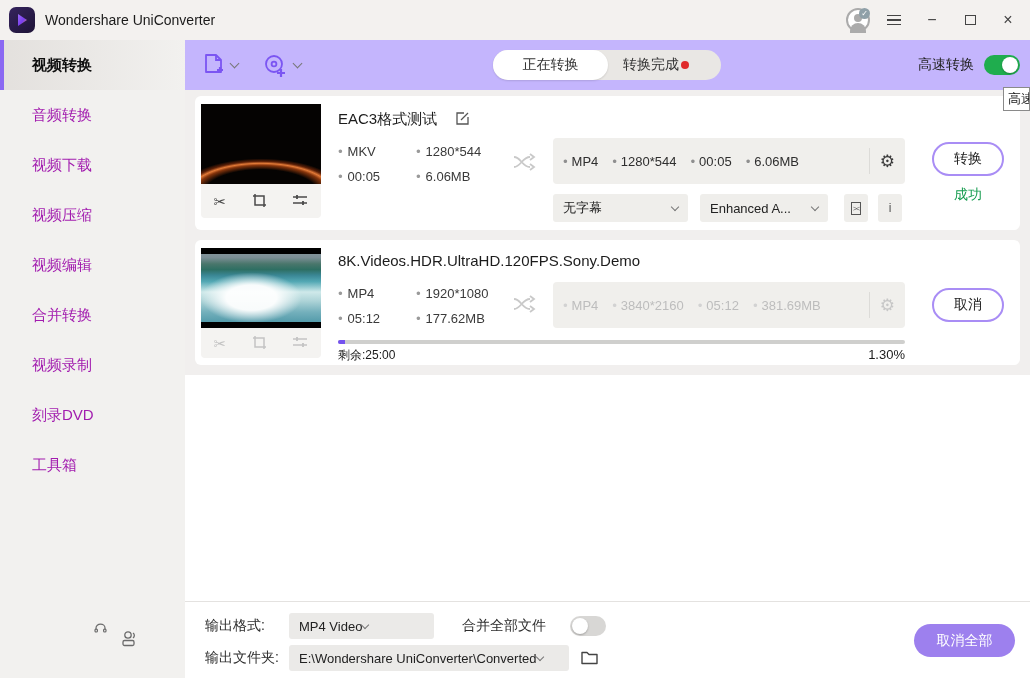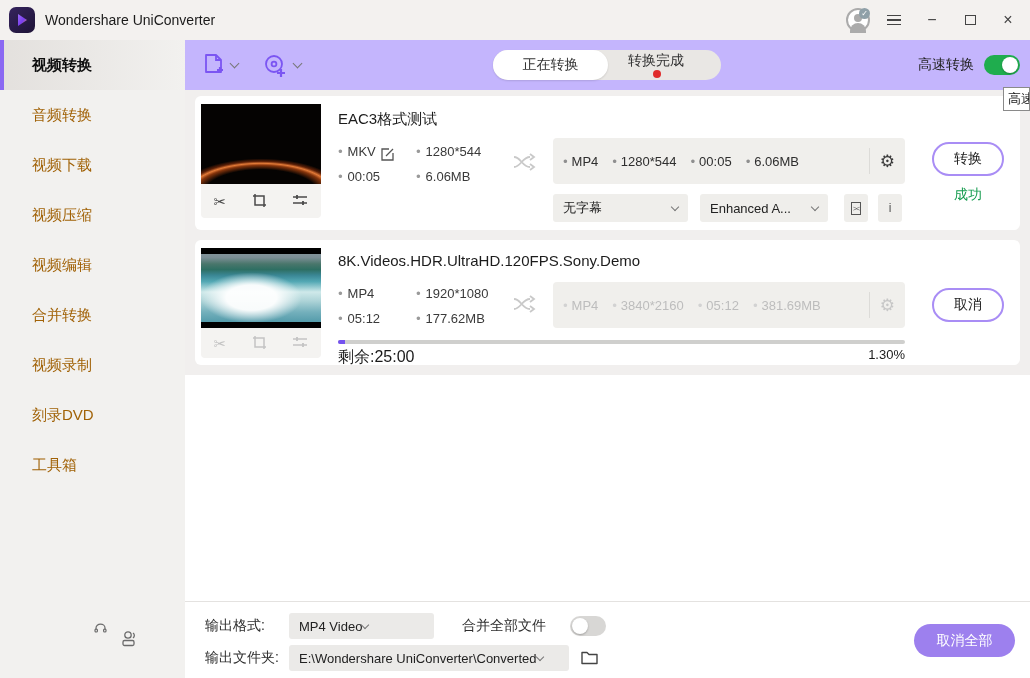--- a/index.html
+++ b/index.html
@@ -15,40 +15,40 @@
   .avatar .head { position:absolute; left:6px; top:4px; width:8px; height:8px; border-radius:50%; background:#ababab; }
   .avatar .body { position:absolute; left:2px; top:13px; width:16px; height:10px; border-radius:8px 8px 0 0; background:#ababab; }
   .avatar .badge { position:absolute; right:-2px; top:-2px; width:11px; height:11px; border-radius:50%; background:#8fa0a8; color:#fff; font-size:8px; line-height:11px; text-align:center; }
   .winbtn { width:28px; height:28px; display:flex; align-items:center; justify-content:center; color:#444; font-size:16px; }
   .maximize-box { width:11px; height:10px; border:1.5px solid #444; }
   .hamburger { display:flex; flex-direction:column; gap:3px; }
   .hamburger i { display:block; width:14px; height:1.6px; background:#444; }
 
   
   .sidebar { position:absolute; left:0; top:40px; width:185px; height:638px; background:#f2f1ef; }
-  .side-item { height:50px; display:flex; align-items:center; padding-left:32px; font-size:15px; color:#a16207; position:relative; cursor:default; }
+  .side-item { height:50px; display:flex; align-items:center; padding-left:32px; font-size:15px; color:#a21caf; position:relative; cursor:default; }
   .side-item.active { font-weight:bold; color:#0f0f0f; background:linear-gradient(to right,#e3e0dd,#f2f1ef); }
   .side-item.active::before { content:""; position:absolute; left:0; top:0; width:4px; height:100%; background:#8a68f2; }
   .side-footer { position:absolute; left:0; bottom:14px; width:185px; height:46px; }
   .side-footer .sf1 { position:absolute; left:94px; top:2px; }
   .side-footer .sf2 { position:absolute; left:120px; top:12px; }
 
   
   .content { position:absolute; left:185px; top:40px; width:845px; height:638px; background:#fff; }
 
   
   .toolbar { position:relative; width:845px; height:50px; background:#c4b5fd;text-align:center; }
   .tool-group { position:absolute; top:0; height:50px; display:flex; align-items:center; }
   .tg-add { left:18px; gap:6px; }
   .tg-disc { left:78px; gap:6px; }
   .caret { width:7px; height:7px; border-right:1.6px solid #777; border-bottom:1.6px solid #777; transform:rotate(45deg); margin-top:-4px; display:inline-block; }
   .segment { position:absolute; left:308px; top:10px; width:228px; height:30px; background:#e9e7e4; border-radius:16px; display:flex; align-items:center; }
   .seg-btn { height:30px; display:flex; align-items:center; justify-content:center; font-size:14px; color:#333; }
   .seg-on { width:115px; background:#fff; border-radius:16px; box-shadow:0 1px 2px rgba(0,0,0,.12); }
-  .seg-off { width:96px;flex-direction:column; }
+  .seg-off { width:96px; }
   .red-dot { width:8px; height:8px; border-radius:50%; background:#e02b2b; margin-left:2px; }
   .hs-wrap { position:absolute; right:10px; top:0; height:50px; display:flex; align-items:center; gap:10px; }
   .hs-label { font-size:14px; color:#222; }
   .toggle { width:36px; height:20px; border-radius:10px; position:relative; }
   .toggle .knob { position:absolute; top:2px; width:16px; height:16px; border-radius:50%; background:#fff; box-shadow:0 1px 2px rgba(0,0,0,.25); }
   .toggle.on { background:#1fad4e; } .toggle.on .knob { right:2px; }
   .toggle.off { background:#d8d7d5; } .toggle.off .knob { left:2px; }
 
   .tooltip { position:absolute; left:1003px; top:87px; width:27px; height:24px; background:#fff; border:1px solid #8a8a8a; font-size:13px; color:#222; line-height:22px; padding-left:4px; overflow:hidden; white-space:nowrap; z-index:50; }
 
@@ -60,21 +60,21 @@
   .thumb1 { background: radial-gradient(95% 60% at 50% 112%, rgba(0,0,0,0) 50%, rgba(140,55,12,.95) 59%, rgba(238,128,58,.95) 63%, rgba(110,38,8,.85) 67%, rgba(0,0,0,0) 73%), #050302; }
   .thumb2 { background:
       linear-gradient(#000 0 7%, rgba(0,0,0,0) 7% 93%, #000 93% 100%),
       radial-gradient(60% 45% at 42% 62%, rgba(255,255,255,.95) 0 35%, rgba(255,255,255,0) 70%),
       linear-gradient(180deg,#8d9aa0 0%,#7b8e95 12%,#49766b 20%,#2e6f63 27%,#3a8694 34%,#53a8b4 42%,#cfe9ea 55%,#aed4d8 66%,#74b0bc 80%,#418fa0 100%); }
   .thumb-strip { position:absolute; left:6px; width:120px; background:#f4f3f1; border-radius:0 0 4px 4px; display:flex; align-items:center; justify-content:space-around; }
   .card1 .thumb-strip { top:88px; height:34px; }
   .card2 .thumb-strip { top:88px; height:30px; }
   .tool-ico { font-size:15px; color:#4a4a4a; line-height:1; }
   .card2 .tool-ico, .card2 .tool-ico svg { color:#c3c3c3; stroke:#c3c3c3 !important; }
-  .task-title { position:absolute; left:143px; font-size:15px; color:#1c1c1c; display:flex; align-items:center; gap:18px;flex-direction:column; }
+  .task-title { position:absolute; left:143px; font-size:15px; color:#1c1c1c; display:flex; align-items:center; gap:18px; }
   .card1 .task-title { top:14px; } .card2 .task-title { top:12px; }
   .meta { position:absolute; left:143px; width:180px; display:grid; grid-template-columns:78px 100px; grid-row-gap:10px; font-size:13px; color:#3a3a3a; }
   .card1 .meta { top:48px; } .card2 .meta { top:46px; }
   .meta .b { color:#9a9a9a; margin-right:5px; }
   .shuffle { position:absolute; left:318px; }
   .card1 .shuffle { top:56px; } .card2 .shuffle { top:54px; }
   .outbox { position:absolute; left:358px; top:42px; width:352px; height:46px; background:#f0efec; border-radius:4px; display:flex; align-items:center; font-size:13px; color:#2e2e2e; padding:0 10px; }
   .outbox .b { color:#8f8f8f; margin-right:4px; }
   .outbox .seg { margin-right:14px; white-space:nowrap; }
   .outbox .divider { width:1px; height:26px; background:#dcdbd8; margin:0 10px 0 auto; }
@@ -84,21 +84,21 @@
   .dropdown { height:28px; background:#efeeeb; border-radius:3px; display:flex; align-items:center; font-size:13px; color:#222; padding:0 10px; justify-content:space-between; }
   .dd-sub { width:135px; margin-right:12px; } .dd-audio { width:128px; margin-right:16px; }
   .dd-caret { width:6px; height:6px; border-right:1.4px solid #777; border-bottom:1.4px solid #777; transform:rotate(45deg); margin-top:-3px; }
   .sq-btn { width:24px; height:28px; background:#efeeeb; border-radius:3px; display:flex; align-items:center; justify-content:center; margin-right:10px; color:#555; font-size:12px; }
   .cmp { border:1.4px solid #555; font-size:7px; padding:2px 1px; line-height:1; letter-spacing:-1px; color:#555; }
   .pill-btn { position:absolute; left:737px; width:72px; height:34px; border:2px solid #a98df5; border-radius:17px; background:#fff; display:flex; align-items:center; justify-content:center; font-size:14px; color:#222; cursor:pointer; }
   .card1 .pill-btn { top:46px; } .card2 .pill-btn { top:48px; }
   .status-ok { position:absolute; left:737px; top:90px; width:72px; text-align:center; font-size:14px; color:#169c4f; }
   .pbar { position:absolute; left:143px; top:100px; width:567px; height:4px; background:#cfcfcd; border-radius:2px; overflow:hidden; }
   .pfill { height:4px; background:#7452ef; }
-  .remaining { position:absolute; left:143px; top:107px; font-size:16px; color:#1a1a1a; }
+  .remaining { position:absolute; left:143px; top:107px; font-size:12px; color:#1a1a1a; }
   .percent { position:absolute; left:640px; top:107px; width:70px; text-align:right; font-size:13px; color:#1a1a1a; }
 
   
   .bottombar { position:absolute; left:0; bottom:0; width:845px; height:77px; background:#fff; border-top:1px solid #e4e2e0; }
   .bb-row { position:absolute; left:20px; display:flex; align-items:center; font-size:14px; color:#2e2e2e; }
   .bb-r1 { top:11px; } .bb-r2 { top:43px; }
   .bb-label { width:80px; }
   .bb-select { height:26px; background:#ebeae8; border-radius:3px; display:flex; align-items:center; justify-content:flex-start; font-size:13px; color:#222; padding:0 10px; margin-left:4px; }
   .sel-format { width:145px; } .sel-folder { width:280px; }
   .merge { margin-left:28px; display:flex; align-items:center; gap:24px; }

